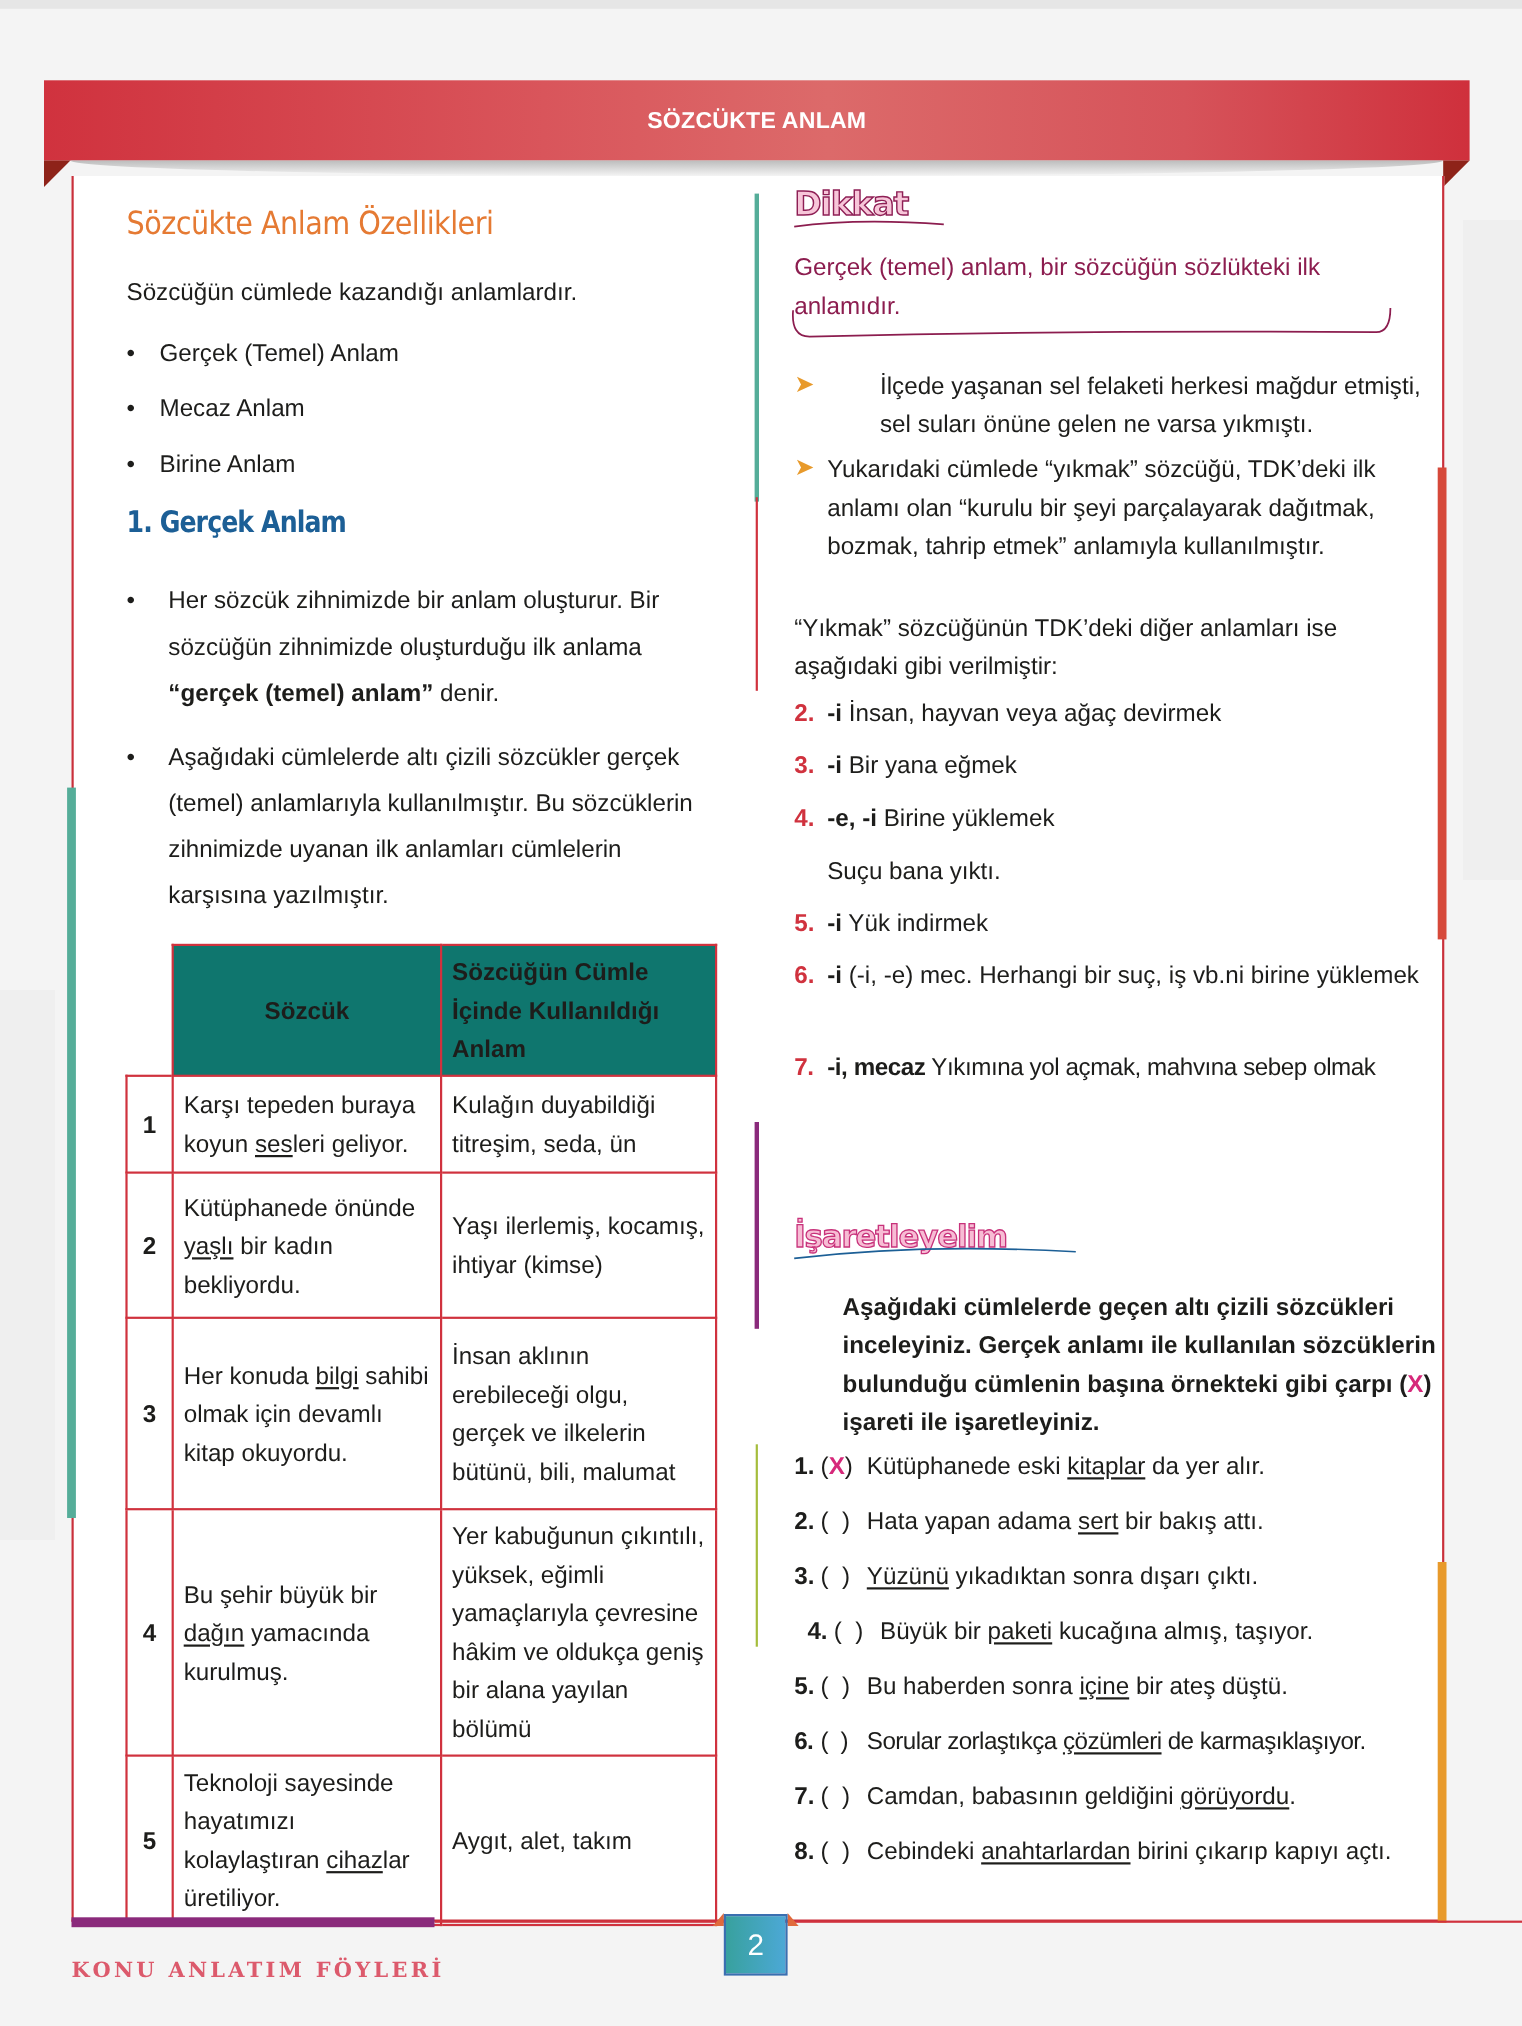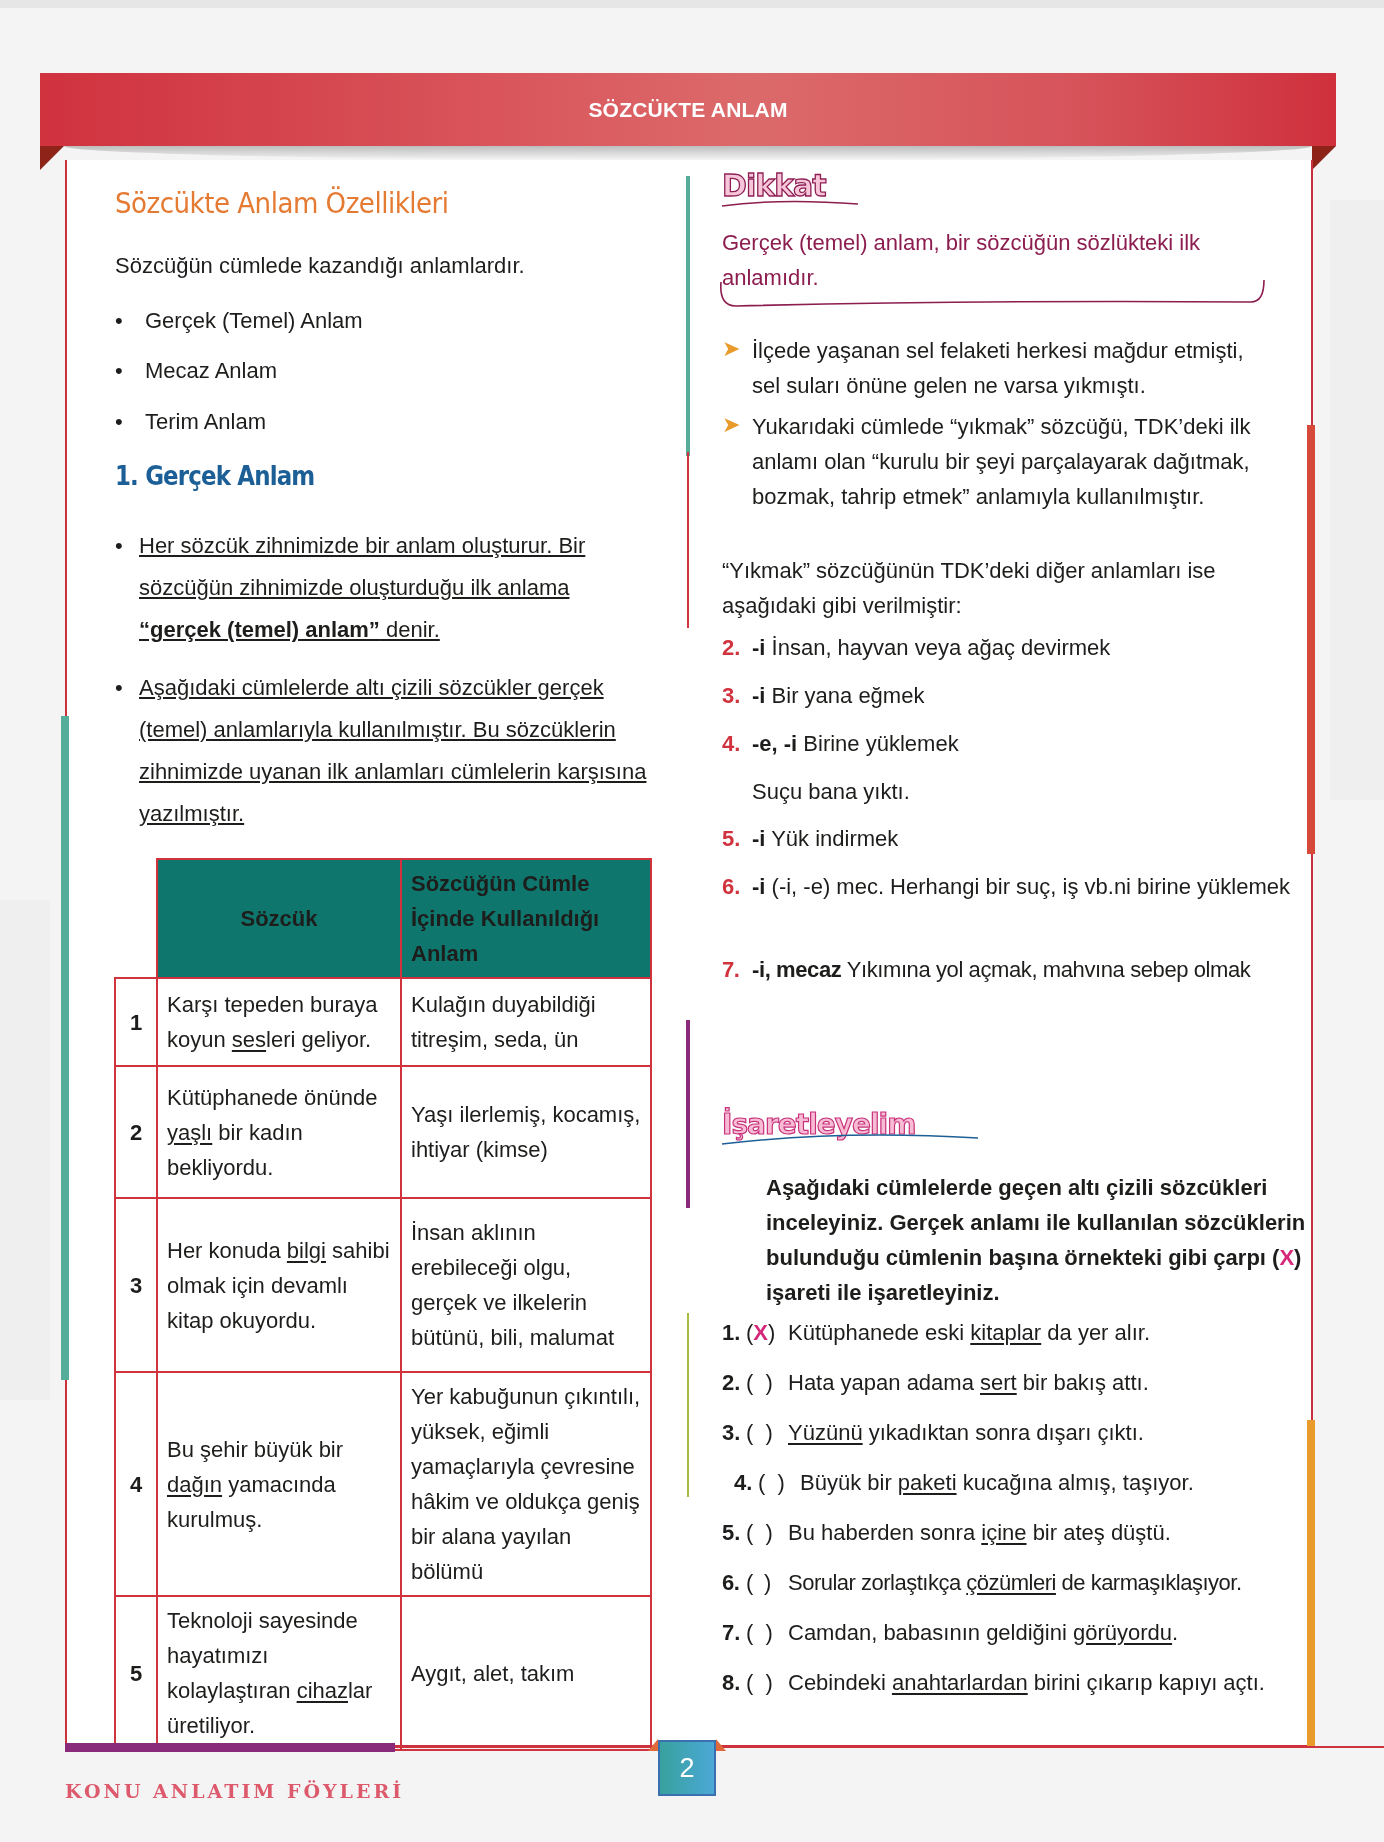--- a/index.html
+++ b/index.html
@@ -17,21 +17,21 @@
     border-left:2px solid #c9303b;border-right:2px solid #c9303b;border-bottom:2px solid #c9303b;box-sizing:border-box;}
   .bar{position:absolute;}
   h2.t1{position:absolute;left:115px;top:186px;margin:0;font-size:29px;font-weight:normal;color:#e57a33;font-family:"DejaVu Sans Condensed","DejaVu Sans",sans-serif;letter-spacing:-0.5px;}
   h2.t2{position:absolute;left:115px;top:460px;margin:0;font-size:27px;font-weight:bold;color:#1c5f96;font-family:"DejaVu Sans",sans-serif;letter-spacing:-1px;transform:scaleX(0.85);transform-origin:left;}
   .p{position:absolute;font-size:22px;line-height:35px;}
   .bul{position:absolute;font-size:22px;}
   .bul .dot{position:absolute;left:0;top:0;}
   .bul .tx{position:absolute;left:30px;top:0;white-space:nowrap;}
   .lp{position:absolute;left:115px;width:540px;font-size:22px;line-height:42px;}
   .lp .dot{position:absolute;left:0;top:0;}
-  .lp .tx{margin-left:24px;display:block;text-decoration:underline;}
+  .lp .tx{margin-left:38px;display:block;}
   table.tb{position:absolute;left:114px;top:858px;border-collapse:collapse;font-size:22px;line-height:35px;}
   table.tb td,table.tb th{border:2px solid #d0323e;vertical-align:middle;}
   table.tb th{background:#0f766e;font-weight:bold;}
   .c0{width:38px;text-align:center;font-weight:bold;}
   .c1{width:224px;padding:6px 9px;text-align:left;}
   .c2{width:230px;padding:6px 9px;text-align:left;}
   .noborder{border:none !important;background:transparent !important;}
   u{text-decoration:underline;text-underline-offset:3px;}
   .dikkat-title{position:absolute;left:722px;top:168px;font-size:30px;font-weight:bold;color:#f7c6d9;
     -webkit-text-stroke:1.3px #8e1f55;font-family:"DejaVu Sans",sans-serif;letter-spacing:-1px;}
@@ -87,21 +87,21 @@
 <div class="bul" style="left:115px;top:308px;">
     <span class="dot">•</span>
     <span class="tx">Gerçek (Temel) Anlam</span>
   </div>
 <div class="bul" style="left:115px;top:358px;">
     <span class="dot">•</span>
     <span class="tx">Mecaz Anlam</span>
   </div>
 <div class="bul" style="left:115px;top:409px;">
     <span class="dot">•</span>
-    <span class="tx">Terim Anlam</span>
+    <span class="tx">Birine Anlam</span>
   </div>
 
 <h2 class="t2">1. Gerçek Anlam</h2>
 
 <div class="lp" style="top:525px;">
   <span class="dot">•</span>
   <span class="tx"><span>Her sözcük zihnimizde bir anlam oluşturur. Bir sözcüğün zihnimizde oluşturduğu ilk anlama </span><b>“gerçek (temel) anlam”</b><span> denir.</span></span>
 </div>
 <div class="lp" style="top:667px;">
   <span class="dot">•</span>
@@ -146,21 +146,21 @@
 <div class="dikkat-title">Dikkat</div>
 <svg style="position:absolute;left:720px;top:190px;" width="140" height="20">
     <path d="M2 16 Q60 8 138 14" stroke="#8c1d4f" stroke-width="1.5" fill="none"></path>
   </svg>
 <div class="dikkat-text">Gerçek (temel) anlam, bir sözcüğün sözlükteki ilk anlamıdır.</div>
 <svg style="position:absolute;left:716px;top:278px;" width="550" height="34">
     <path d="M5 4 Q3 28 20 28 Q270 22 535 24 Q548 24 548 2" stroke="#8c1d4f" stroke-width="1.6" fill="none"></path>
   </svg>
 
 <span class="arr" style="top:336px;">➤</span>
-<div class="ind" style="top:333px;">İlçede yaşanan sel felaketi herkesi mağdur etmişti, sel suları önüne gelen ne varsa yıkmıştı.</div>
+<div class="ind" style="top:333px;margin-left:48px;">İlçede yaşanan sel felaketi herkesi mağdur etmişti, sel suları önüne gelen ne varsa yıkmıştı.</div>
 <span class="arr" style="top:412px;">➤</span>
 <div class="ind" style="top:409px;">Yukarıdaki cümlede “yıkmak” sözcüğü, TDK’deki ilk anlamı olan “kurulu bir şeyi parçalayarak dağıtmak, bozmak, tahrip etmek” anlamıyla kullanılmıştır.</div>
 
 <div class="rp" style="top:553px;">“Yıkmak” sözcüğünün TDK’deki diğer anlamları ise aşağıdaki gibi verilmiştir:</div>
 
 <div class="def" style="top:630px;"><span class="n">2.</span><b>-i</b><span> İnsan, hayvan veya ağaç devirmek</span></div>
 <div class="def" style="top:678px;"><span class="n">3.</span><b>-i</b><span> Bir yana eğmek</span></div>
 <div class="def" style="top:726px;"><span class="n">4.</span><b>-e, -i</b><span> Birine yüklemek</span></div>
 <div class="def" style="top:774px;left:752px;">Suçu bana yıktı.</div>
 <div class="def" style="top:821px;"><span class="n">5.</span><b>-i</b><span> Yük indirmek</span></div>

